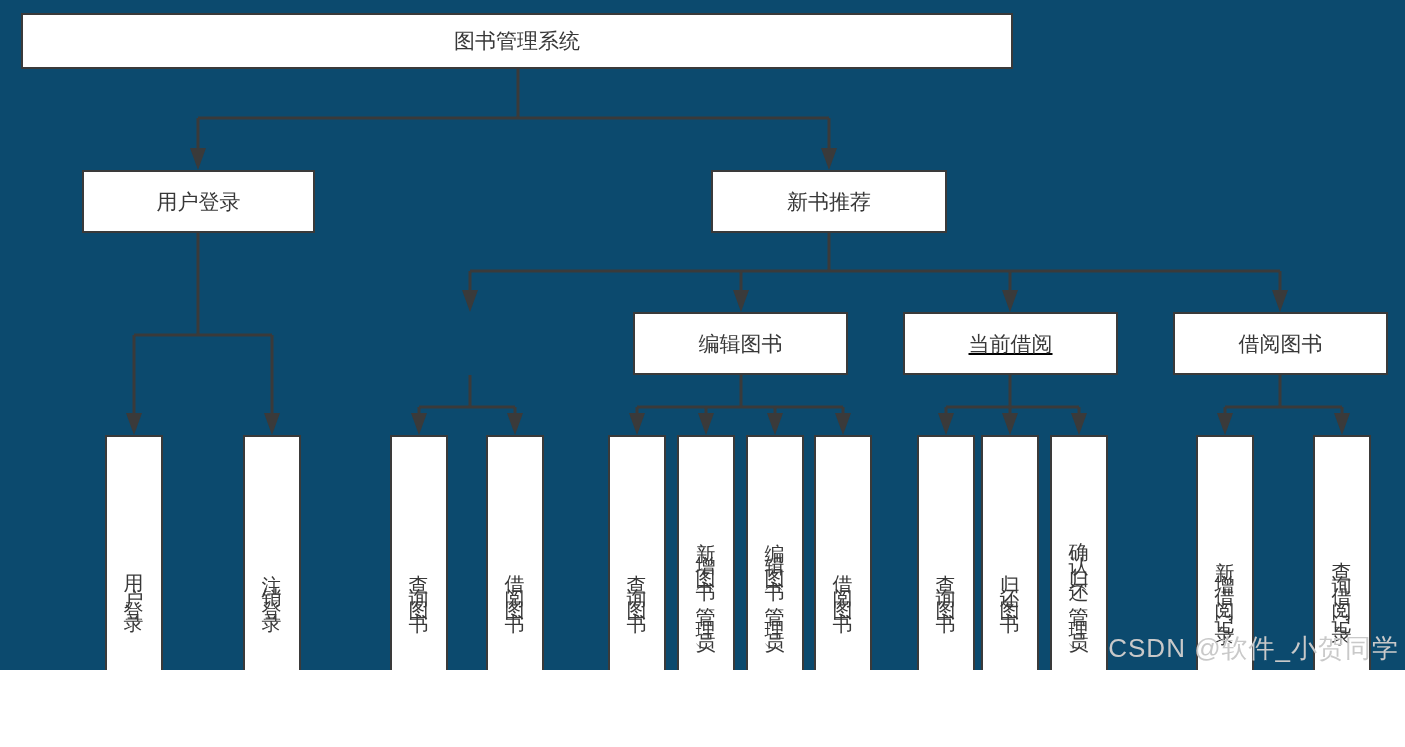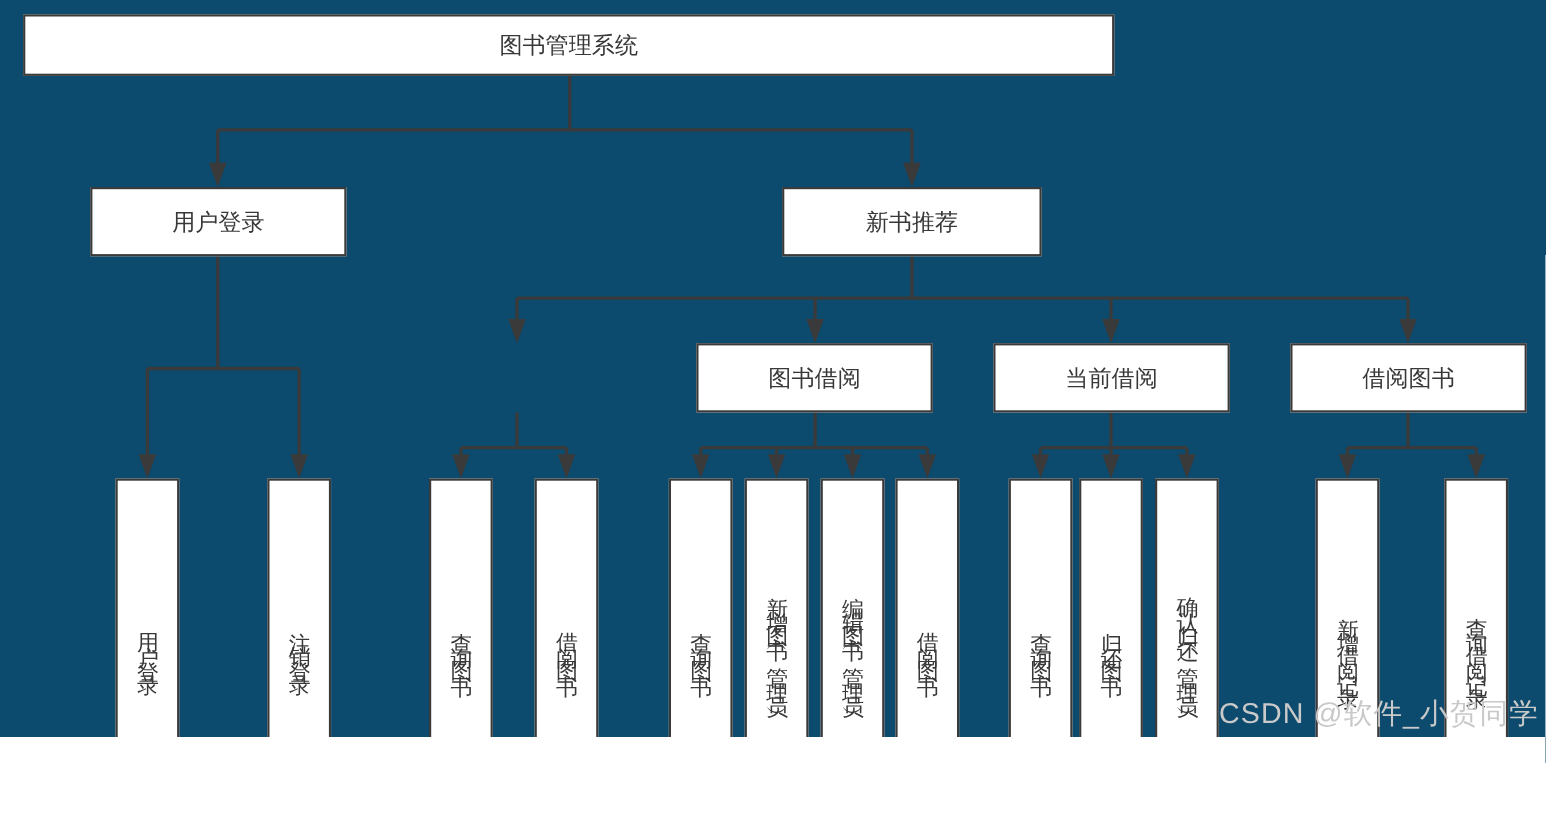--- a/index.html
+++ b/index.html
@@ -103,23 +103,23 @@
   </div>
 
   <div class="box" style="left:82px; top:170px; width:233px; height:63px;">
     <span class="lbl">用户登录</span>
   </div>
   <div class="box" style="left:711px; top:170px; width:236px; height:63px;">
     <span class="lbl">新书推荐</span>
   </div>
 
   <div class="box" style="left:633px; top:312px; width:215px; height:63px;">
-    <span class="lbl">图书借阅</span>
+    <span class="lbl">编辑图书</span>
   </div>
-  <div class="box" style="left:903px; top:312px; width:215px; height:63px;">
+  <div class="box" style="left:903px; top:312px; width:215px; height:63px;text-decoration:underline;">
     <span class="lbl">当前借阅</span>
   </div>
   <div class="box" style="left:1173px; top:312px; width:215px; height:63px;">
     <span class="lbl">借阅图书</span>
   </div>
 
   <div class="box vbox" style="left:105px; top:435px; width:58px; height:300px;">
     <span class="lbl">用户登录</span>
   </div>
   <div class="box vbox" style="left:243px; top:435px; width:58px; height:300px;">

